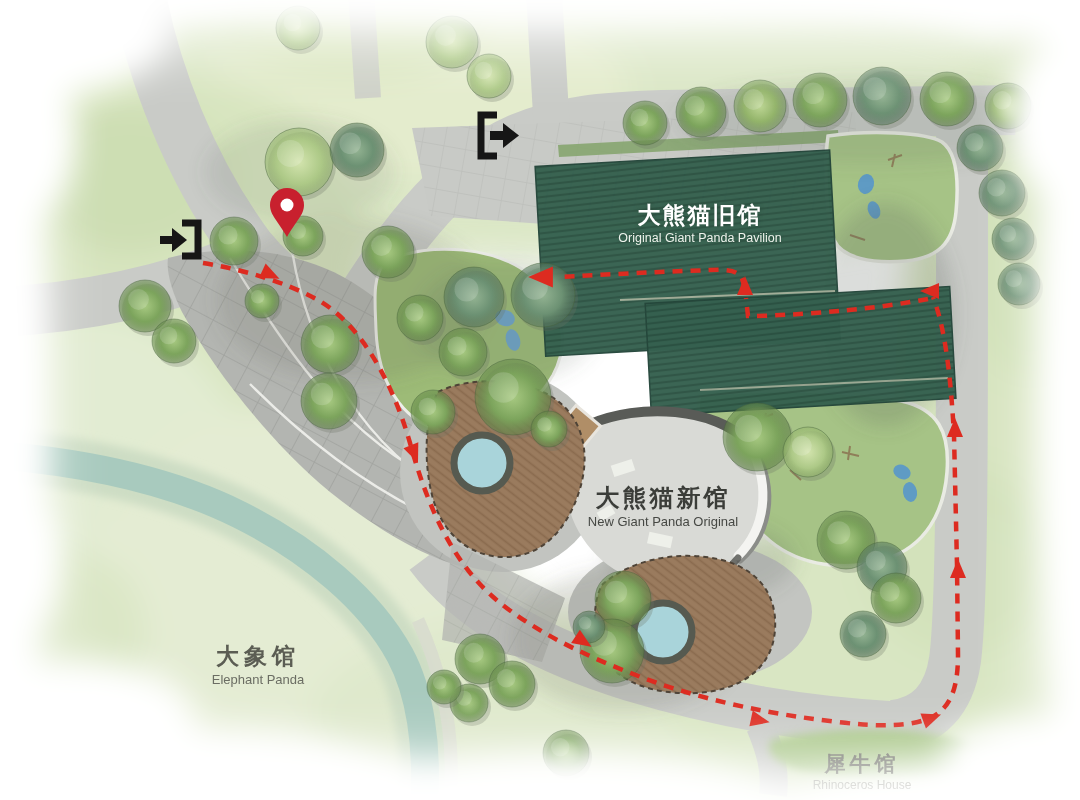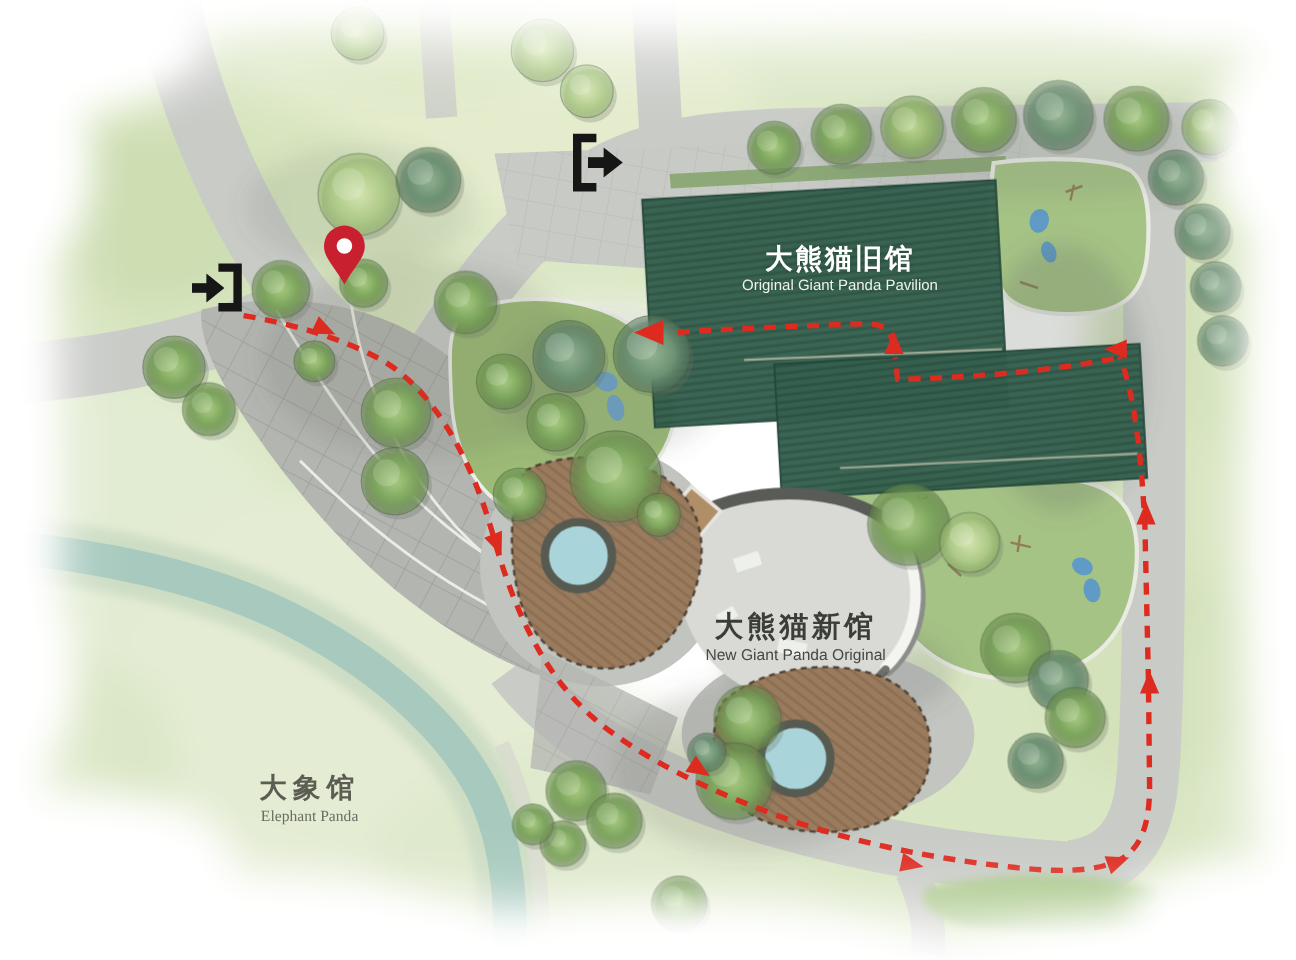--- a/index.html
+++ b/index.html
@@ -494,23 +494,27 @@
   <g transform="translate(287,237)">
     <path d="M0,0 C -9,-16 -17,-22 -17,-32 A 17,17 0 1 1 17,-32 C 17,-22 9,-16 0,0 Z" fill="#c8202e"></path>
     <circle cx="0" cy="-32" r="6.5" fill="#ffffff"></circle>
   </g>
 </svg>
 
 <div class="maplabel lbl-old" style="left:700px;top:200px;">
   <div class="zh">大熊猫旧馆</div>
   <div class="en">Original Giant Panda Pavilion</div>
 </div>
-<div class="maplabel lbl-new" style="left:663px;top:506px;">
+<div class="maplabel lbl-new" style="left:663px;top:482px;">
   <div class="zh">大熊猫新馆</div>
   <div class="en">New Giant Panda Original</div>
 </div>
-<div class="maplabel lbl-ele" style="left:258px;top:641px;font-family:Liberation Serif, serif;">
+<div class="maplabel lbl-ele" style="left:258px;top:641px;">
   <div class="zh">大象馆</div>
   <div class="en">Elephant Panda</div>
 </div>
+<div class="maplabel lbl-rhi" style="left:862px;top:750px;">
+  <div class="zh">犀牛馆</div>
+  <div class="en">Rhinoceros House</div>
+</div>
 
 <div class="vignette"></div>
 </div>
 
 </body></html>

